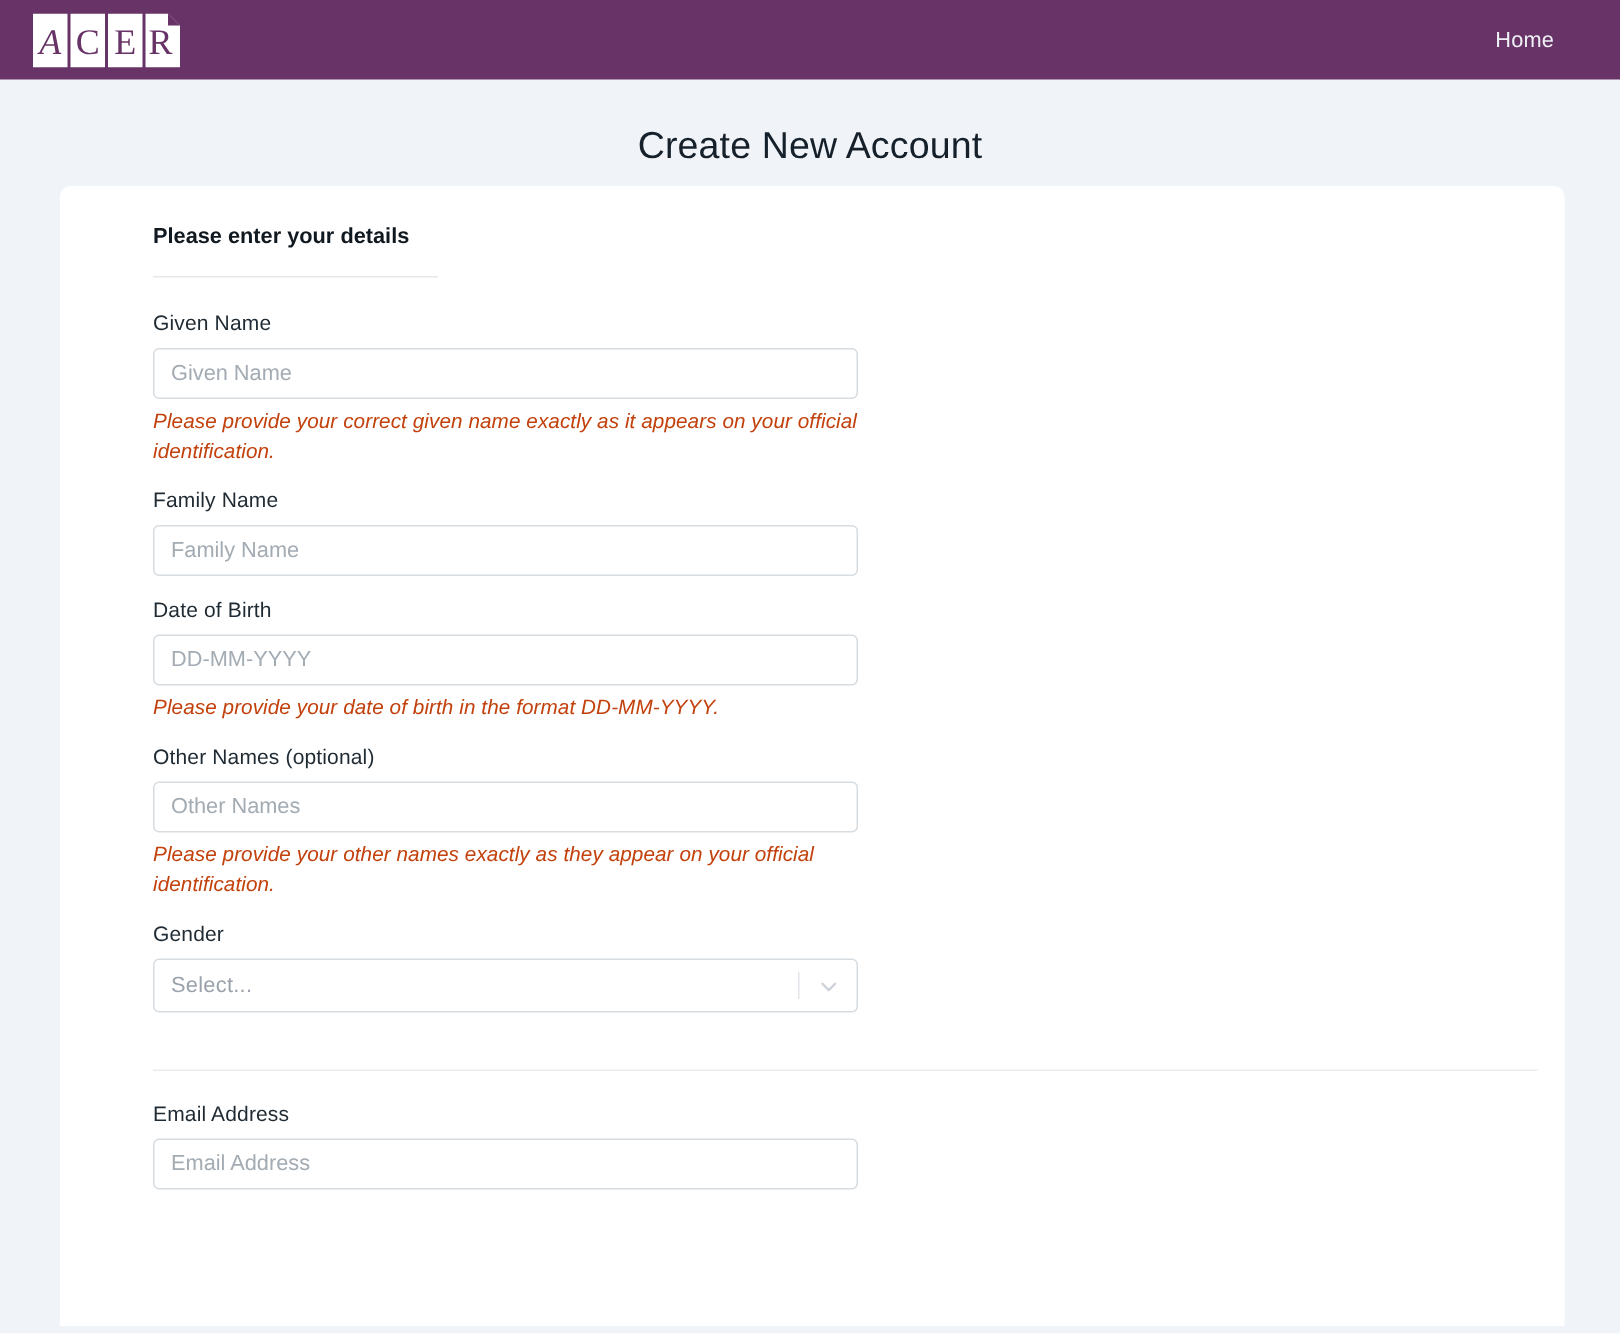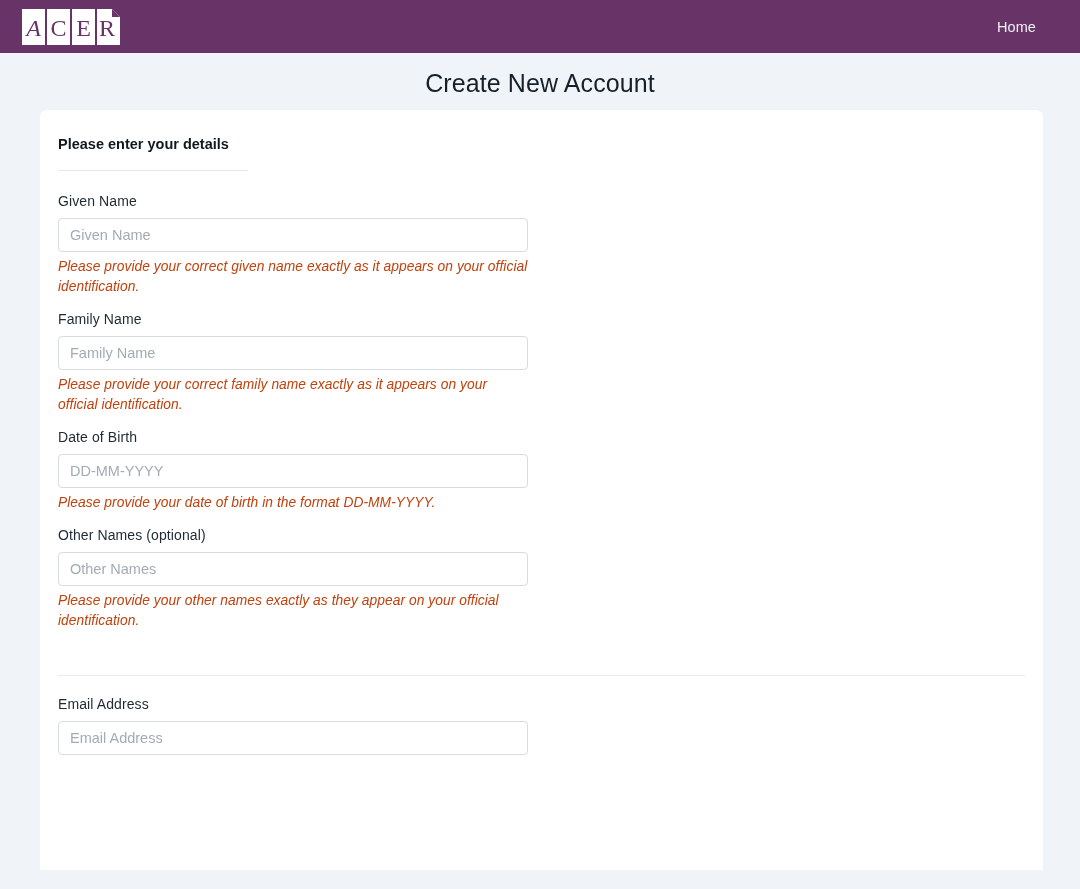--- a/index.html
+++ b/index.html
@@ -48,34 +48,34 @@
     letter-spacing: .1px;
   }
 
   
   .page-title {
     text-align: center;
     font-size: 25px;
     color: #15202b;
     font-weight: 400;
     margin: 0;
-    padding-top: 16px;
+    padding-top: 30px;
     padding-bottom: 12px;
     letter-spacing: .1px;
   }
 
   
   .card {
     background: #ffffff;
     margin: 0 37px 0 40px;
     border-radius: 7px 7px 0 0;
     padding: 26px 18px 0 18px;
     min-height: 760px;
   }
-  .card-inner { padding: 0 0px; }
+  .card-inner { padding: 0 0px; margin-left: 44px; }
 
   .section-heading {
     font-size: 14.5px;
     font-weight: bold;
     color: #101820;
     margin: 0 0 0 0;
     padding: 0 0 0 0;
   }
   .heading-rule {
     border: 0;
@@ -204,35 +204,46 @@
 
       <div class="field has-help">
         <label class="flabel">Given Name</label>
         <input class="finput" type="text" placeholder="Given Name" style="">
         <p class="help">Please provide your correct given name exactly as it appears on your official identification.</p>
       </div>
 
       <div class="field has-help">
         <label class="flabel">Family Name</label>
         <input class="finput" type="text" placeholder="Family Name" style="">
-        <p class="help">Please provide your correct family name exactly as it appears on your official identification.</p>
       </div>
 
       <div class="field has-help">
         <label class="flabel">Date of Birth</label>
         <input class="finput" type="text" placeholder="DD-MM-YYYY" style="">
         <p class="help">Please provide your date of birth in the format DD-MM-YYYY.</p>
       </div>
 
       <div class="field has-help">
         <label class="flabel">Other Names (optional)</label>
         <input class="finput" type="text" placeholder="Other Names" style="">
         <p class="help">Please provide your other names exactly as they appear on your official identification.</p>
       </div>
 
+      <div class="field">
+        <label class="flabel">Gender</label>
+        <div class="select-control">
+          <span class="select-value">Select...</span>
+          <span class="select-sep"></span>
+          <span class="select-arrow">
+            <svg width="17" height="17" viewBox="0 0 20 20" fill="none" stroke="#ccd2d8" stroke-width="1.8" stroke-linecap="round" stroke-linejoin="round">
+              <polyline points="5,8 10,13 15,8"></polyline>
+            </svg>
+          </span>
+        </div>
+      </div>
 
       <div class="field spacer"></div>
     </div>
 
     <hr class="section-rule">
 
     <div class="grid">
       <div class="field has-help">
         <label class="flabel">Email Address</label>
         <input class="finput" type="text" placeholder="Email Address" style="">

